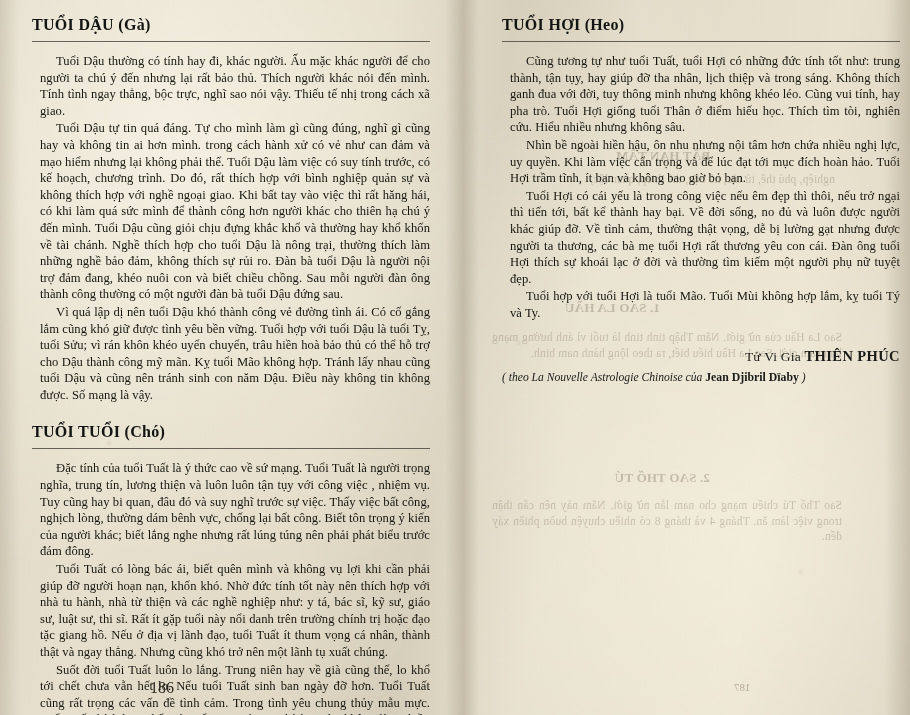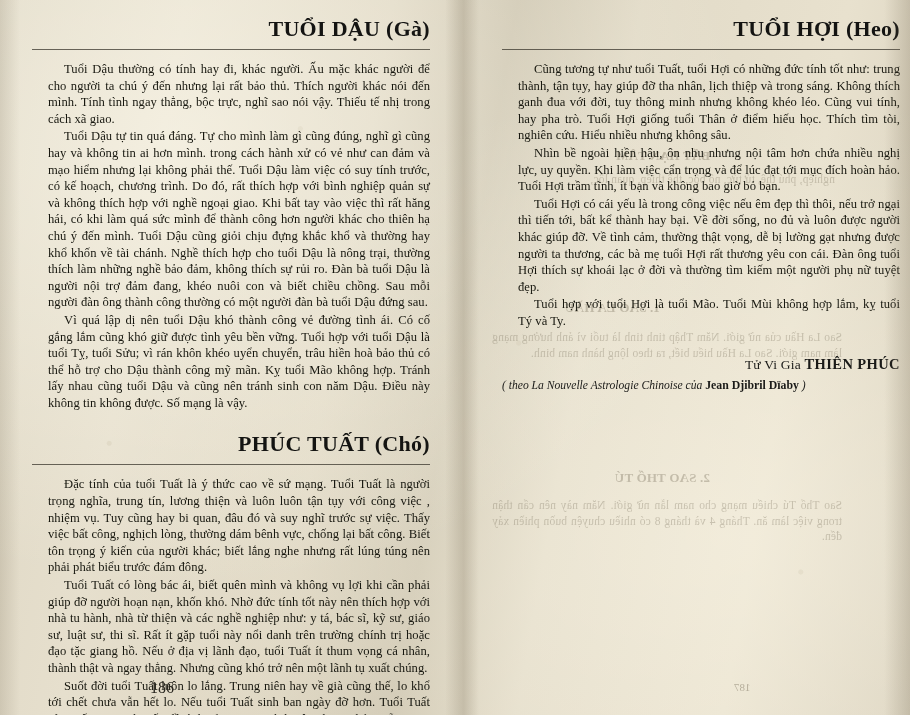--- a/index.html
+++ b/index.html
@@ -85,36 +85,36 @@
 
   .col {
     position: absolute;
     top: 16px;
     width: 398px;
   }
   .col-left { left: 32px; }
   .col-right { left: 502px; }
 
   h2.sec {
-    text-align: right;
-    font-size: 22px;
+    text-align: left;
+    font-size: 16px;
     font-weight: bold;
     margin: 0 0 7px 0;
     letter-spacing: 0.3px;
     color: #141412;
   }
   .rule {
     border: none;
     border-top: 1px solid #3a362c;
     margin: 5px auto 11px auto;
     width: 100%;
     opacity: 0.75;
   }
   p.para {
-    margin: 0 0 1px 16px;
+    margin: 0 0 1px 8px;
     font-size: 12.6px;
     line-height: 16.6px;
     text-align: justify;
     text-indent: 16px;
     color: #17170f;
     letter-spacing: 0.05px;
   }
   .gap-lg { height: 19px; }
 
   .byline {
@@ -174,21 +174,21 @@
   <div class="col col-left">
 
     <h2 class="sec">TUỔI DẬU (Gà)</h2>
     <hr class="rule">
     <p class="para">Tuổi Dậu thường có tính hay đi, khác người. Ấu mặc khác người để cho người ta chú ý đến nhưng lại rất bảo thủ. Thích người khác nói đến mình. Tính tình ngay thẳng, bộc trực, nghĩ sao nói vậy. Thiếu tế nhị trong cách xã giao.</p>
     <p class="para">Tuổi Dậu tự tin quá đáng. Tự cho mình làm gì cũng đúng, nghĩ gì cũng hay và không tin ai hơn mình. trong cách hành xử có vẻ như can đảm và mạo hiểm nhưng lại không phải thế. Tuổi Dậu làm việc có suy tính trước, có kế hoạch, chương trình. Do đó, rất thích hợp với bình nghiệp quản sự và không thích hợp với nghề ngoại giao. Khi bất tay vào việc thì rất hăng hái, có khi làm quá sức mình để thành công hơn người khác cho thiên hạ chú ý đến mình. Tuổi Dậu cũng giỏi chịu đựng khắc khổ và thường hay khổ khốn về tài chánh. Nghề thích hợp cho tuổi Dậu là nông trại, thường thích làm những nghề bảo đảm, không thích sự rủi ro. Đàn bà tuổi Dậu là người nội trợ đảm đang, khéo nuôi con và biết chiều chồng. Sau mỗi người đàn ông thành công thường có một người đàn bà tuổi Dậu đứng sau.</p>
     <p class="para">Vì quá lập dị nên tuổi Dậu khó thành công vẻ đường tình ái. Có cố gắng lắm cũng khó giữ được tình yêu bền vững. Tuổi hợp với tuổi Dậu là tuổi Tỵ, tuổi Sửu; vì rán khôn khéo uyển chuyển, trâu hiền hoà bảo thủ có thể hỗ trợ cho Dậu thành công mỹ mãn. Kỵ tuổi Mão không hợp. Tránh lấy nhau cũng tuổi Dậu và cũng nên tránh sinh con năm Dậu. Điều này không tin không được. Số mạng là vậy.</p>
 
     <div class="gap-lg"></div>
 
-    <h2 class="sec">PHÚC TUẤT (Chó)</h2>
+    <h2 class="sec">TUỔI TUỔI (Chó)</h2>
     <hr class="rule">
     <p class="para">Đặc tính của tuổi Tuất là ý thức cao về sứ mạng. Tuổi Tuất là người trọng nghĩa, trung tín, lương thiện và luôn luôn tận tụy với công việc , nhiệm vụ. Tuy cũng hay bi quan, đâu đó và suy nghĩ trước sự việc. Thấy việc bất công, nghịch lòng, thường dám bênh vực, chống lại bất công. Biết tôn trọng ý kiến của người khác; biết lắng nghe nhưng rất lúng túng nên phải phát biểu trước đám đông.</p>
     <p class="para">Tuổi Tuất có lòng bác ái, biết quên mình và không vụ lợi khi cần phải giúp đỡ người hoạn nạn, khốn khó. Nhờ đức tính tốt này nên thích hợp với nhà tu hành, nhà từ thiện và các nghề nghiệp như: y tá, bác sĩ, kỹ sư, giáo sư, luật sư, thi sĩ. Rất ít gặp tuổi này nổi danh trên trường chính trị hoặc đạo tặc giang hồ. Nếu ở địa vị lãnh đạo, tuổi Tuất ít thum vọng cá nhân, thành thật và ngay thẳng. Nhưng cũng khó trở nên một lãnh tụ xuất chúng.</p>
     <p class="para">Suốt đời tuổi Tuất luôn lo lắng. Trung niên hay về già cũng thế, lo khổ tới chết chưa vẫn hết lo. Nếu tuổi Tuất sinh ban ngày đỡ hơn. Tuổi Tuất cũng rất trọng các vấn đề tình cảm. Trong tình yêu chung thủy mẫu mực. Tuổi Tuất thích hợp nhất với tuổi Ngọ, vì Ngọ thích tự do, không làm phiền hà cho tuổi Tuất. Ngoài ra, tuổi Mão, tuổi Dần cũng hợp với tuổi Tuất. Kỵ tuổi Mùi không hợp.</p>
   </div>
 
   <div class="col col-right">
 
     <h2 class="sec">TUỔI HỢI (Heo)</h2>
     <hr class="rule">

